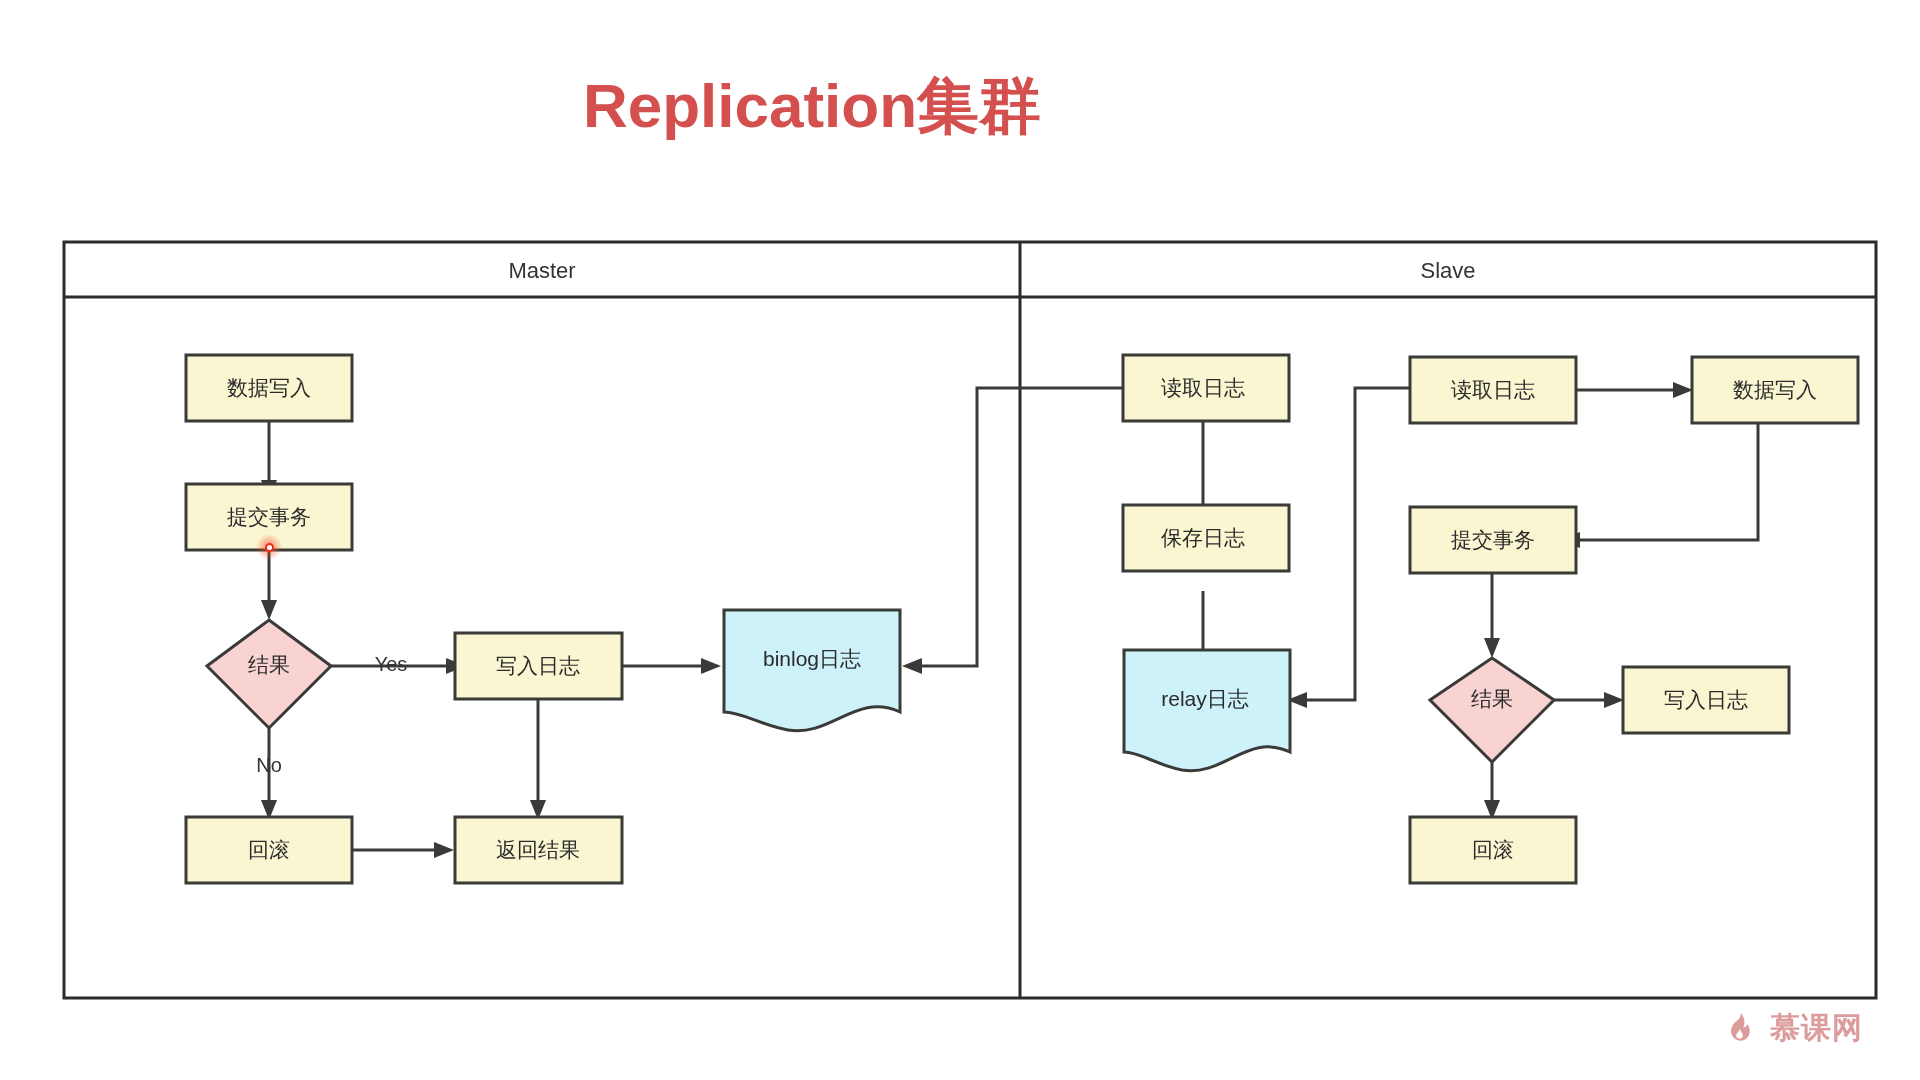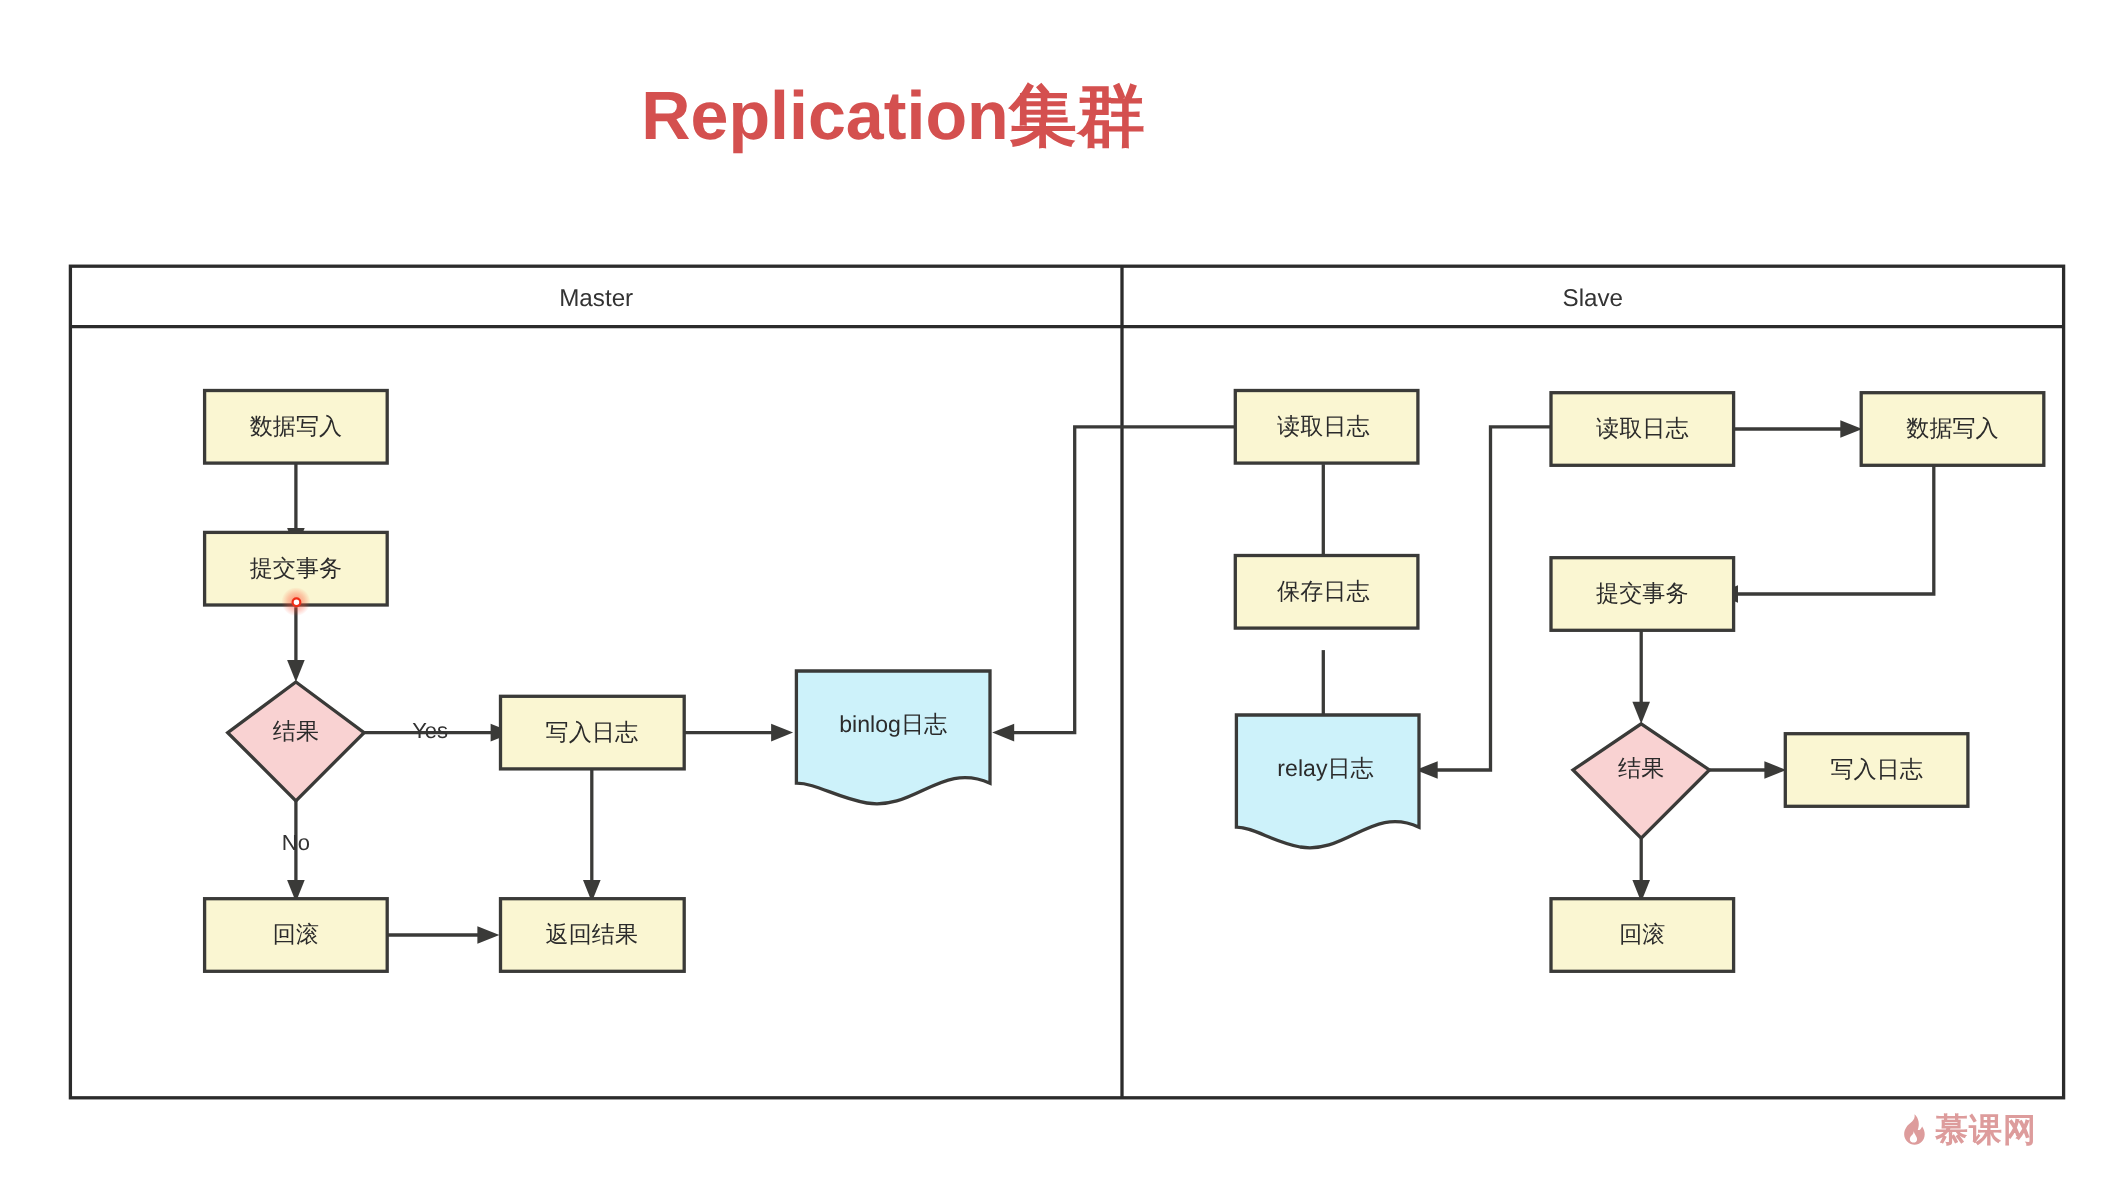--- a/index.html
+++ b/index.html
@@ -81,21 +81,21 @@
   }
   .arrowhead {
     fill: #3a3a38;
   }
   #watermark {
     position: absolute;
     left: 1726px;
     top: 1012px;
     display: flex;
     align-items: center;
-    gap: 7px;
+    gap: 18px;
   }
   #watermark .wm-text {
     font-family: "Liberation Sans", "DejaVu Sans", sans-serif;
     font-size: 30px;
     font-weight: bold;
     color: #dd9c9c;
     letter-spacing: 1px;
     line-height: 1;
   }
   #cursor-marker {

